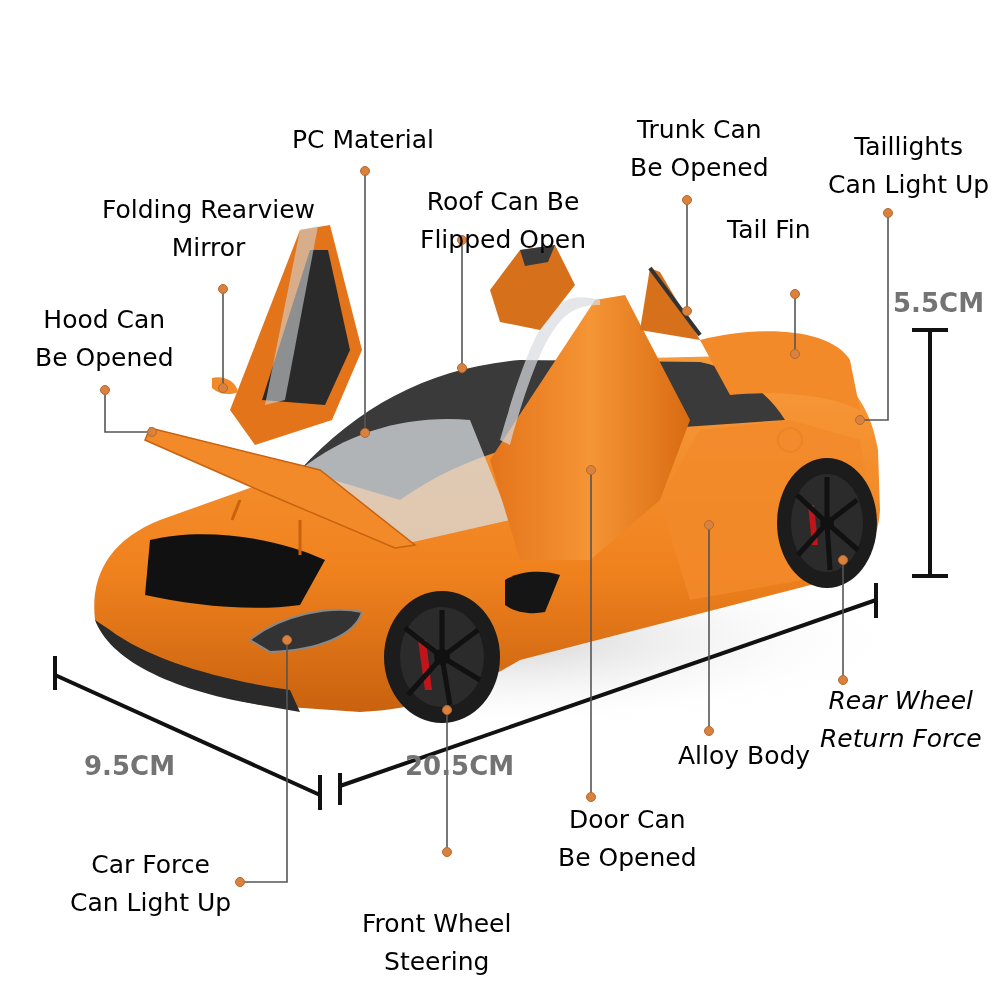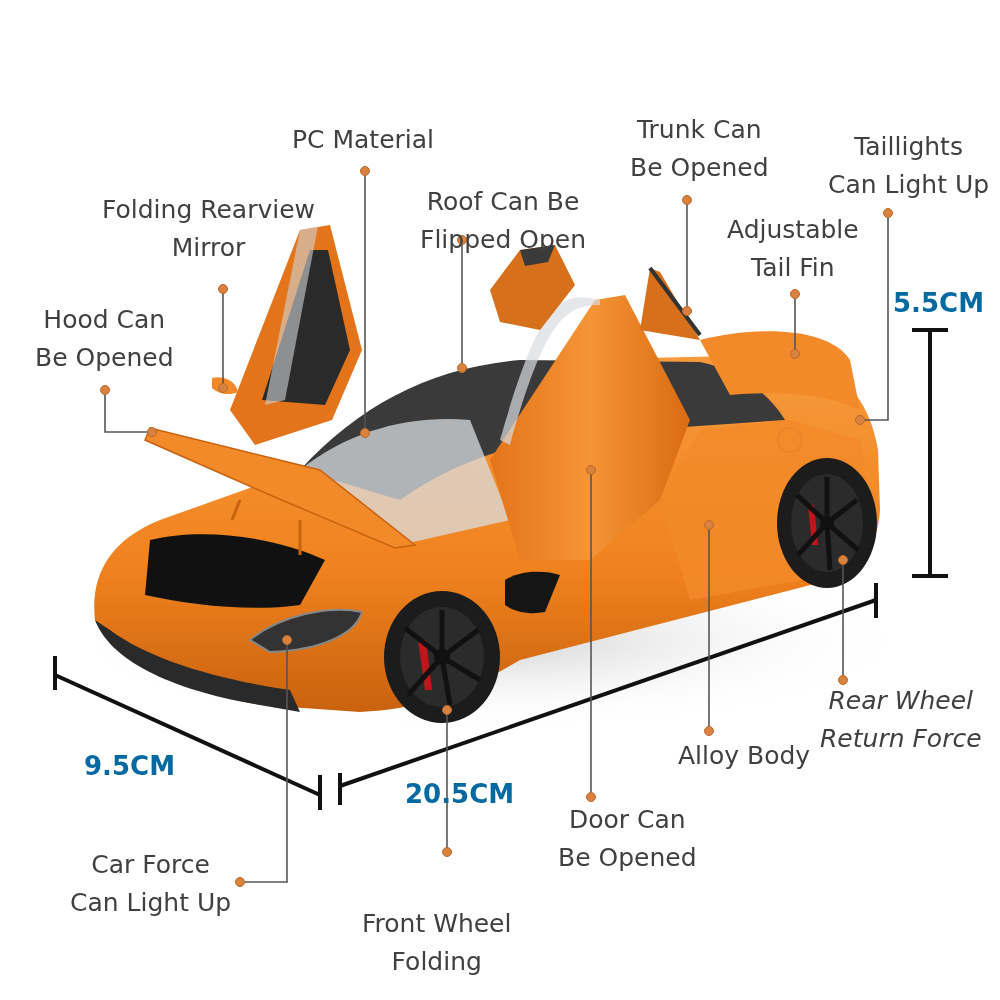--- a/index.html
+++ b/index.html
@@ -1,19 +1,19 @@
 <!DOCTYPE html>
 <html><head>
 <meta charset="utf-8">
 <style>
   html, body { margin:0; padding:0; background:#ffffff; }
   body { width:1000px; height:1000px; position:relative; overflow:hidden; font-family:"DejaVu Sans", sans-serif; }
   .stage { position:absolute; left:0; top:0; width:1000px; height:1000px; }
-  .label { position:absolute; color:#404040; font-size:25px; line-height:38px; text-align:center; white-space:nowrap; }
-  .dim { position:absolute; color:#0369a1; font-size:26px; font-weight:bold; font-family:"DejaVu Sans", sans-serif; }
+  .label { position:absolute; color:#000000; font-size:25px; line-height:38px; text-align:center; white-space:nowrap; }
+  .dim { position:absolute; color:#737373; font-size:26px; font-weight:bold; font-family:"DejaVu Sans", sans-serif; }
   svg { position:absolute; left:0; top:0; }
 </style>
 </head>
 <body>
 
 <div class="stage">
 
 <svg width="1000" height="1000" viewBox="0 0 1000 1000">
   <defs>
     <radialGradient id="floorShadow" cx="50%" cy="50%" r="50%">
@@ -183,40 +183,39 @@
 </div>
 <div class="label" style="left:630px;top:111px;">
   <div>Trunk Can</div>
   <div>Be Opened</div>
 </div>
 <div class="label" style="left:828px;top:128px;">
   <div>Taillights</div>
   <div>Can Light Up</div>
 </div>
 <div class="label" style="left:727px;top:211px;">
-  <div>Adjustable</div>
   <div>Tail Fin</div>
 </div>
 <div class="label" style="left:70px;top:846px;">
   <div>Car Force</div>
   <div>Can Light Up</div>
 </div>
 <div class="label" style="left:362px;top:905px;">
   <div>Front Wheel</div>
-  <div>Folding</div>
+  <div>Steering</div>
 </div>
 <div class="label" style="left:558px;top:801px;">
   <div>Door Can</div>
   <div>Be Opened</div>
 </div>
 <div class="label" style="left:678px;top:737px;">
   <div>Alloy Body</div>
 </div>
 <div class="label" style="left:820px;top:682px;font-style:italic;">
   <div>Rear Wheel</div>
   <div>Return Force</div>
 </div>
 
 <div class="dim" style="left:893px;top:288px;">5.5CM</div>
 <div class="dim" style="left:84px;top:751px;">9.5CM</div>
-<div class="dim" style="left:405px;top:751px;margin-top:28px;">20.5CM</div>
+<div class="dim" style="left:405px;top:751px;">20.5CM</div>
 
 </div>
 
 </body></html>

